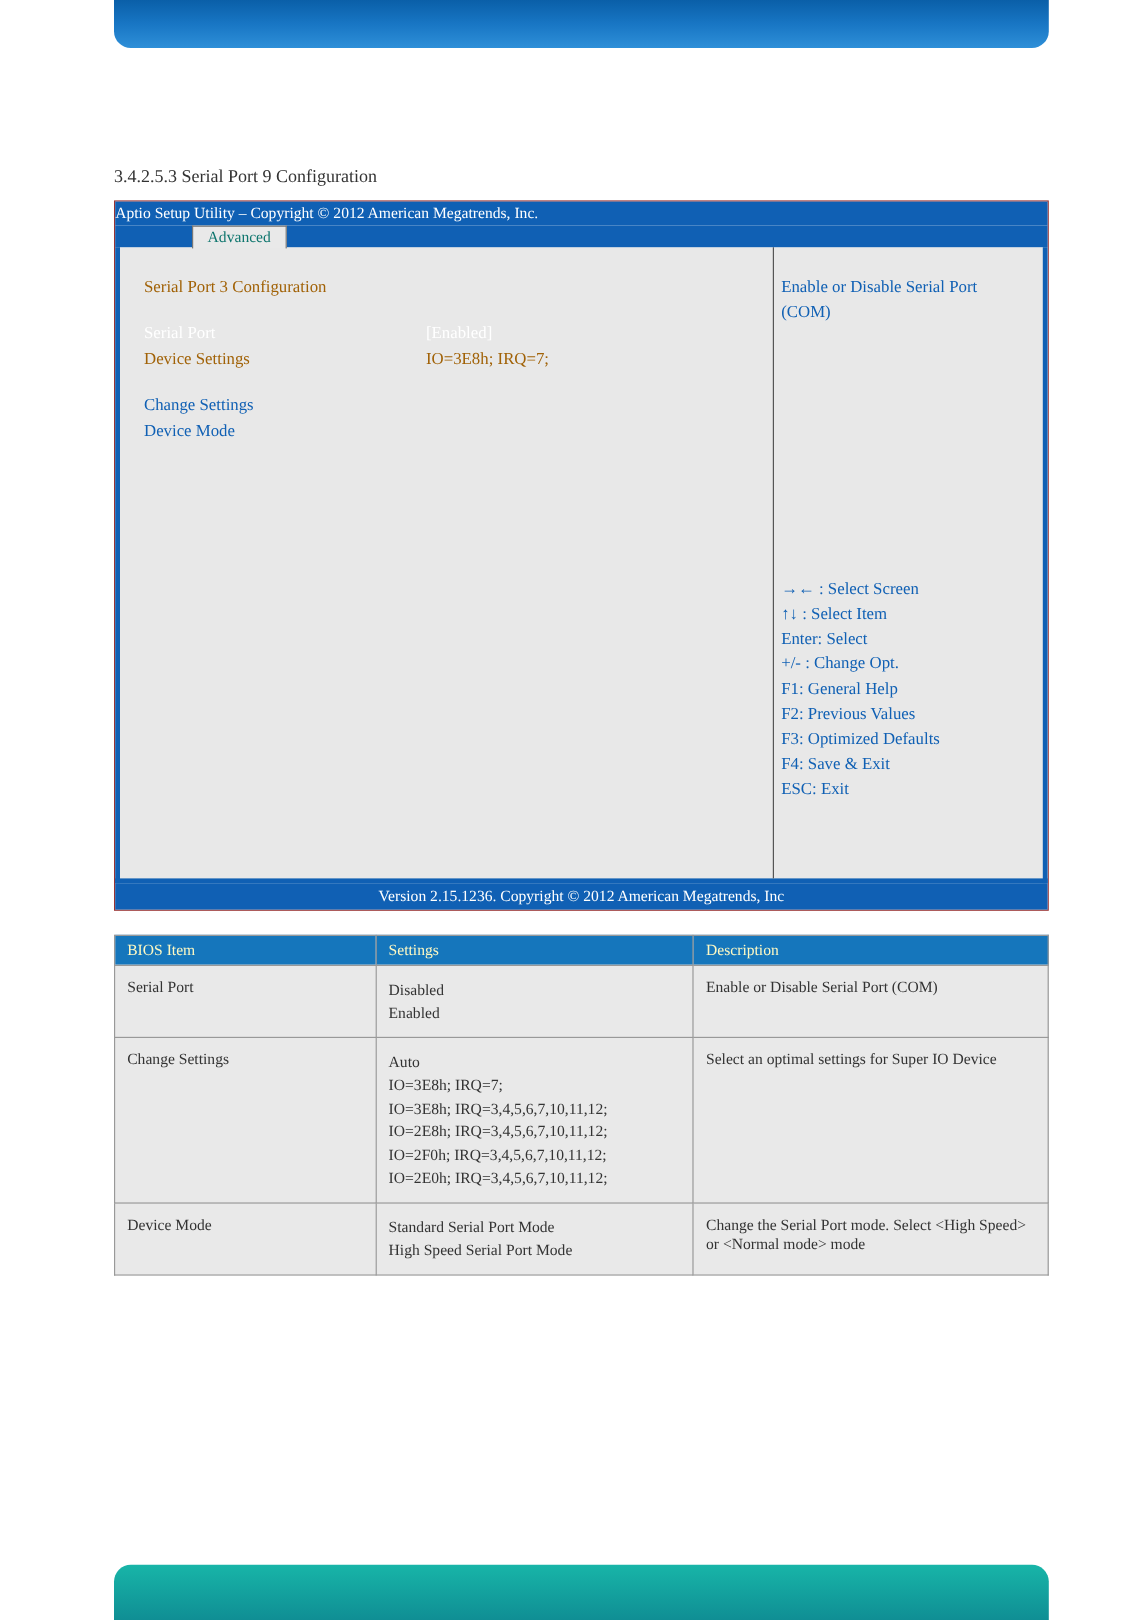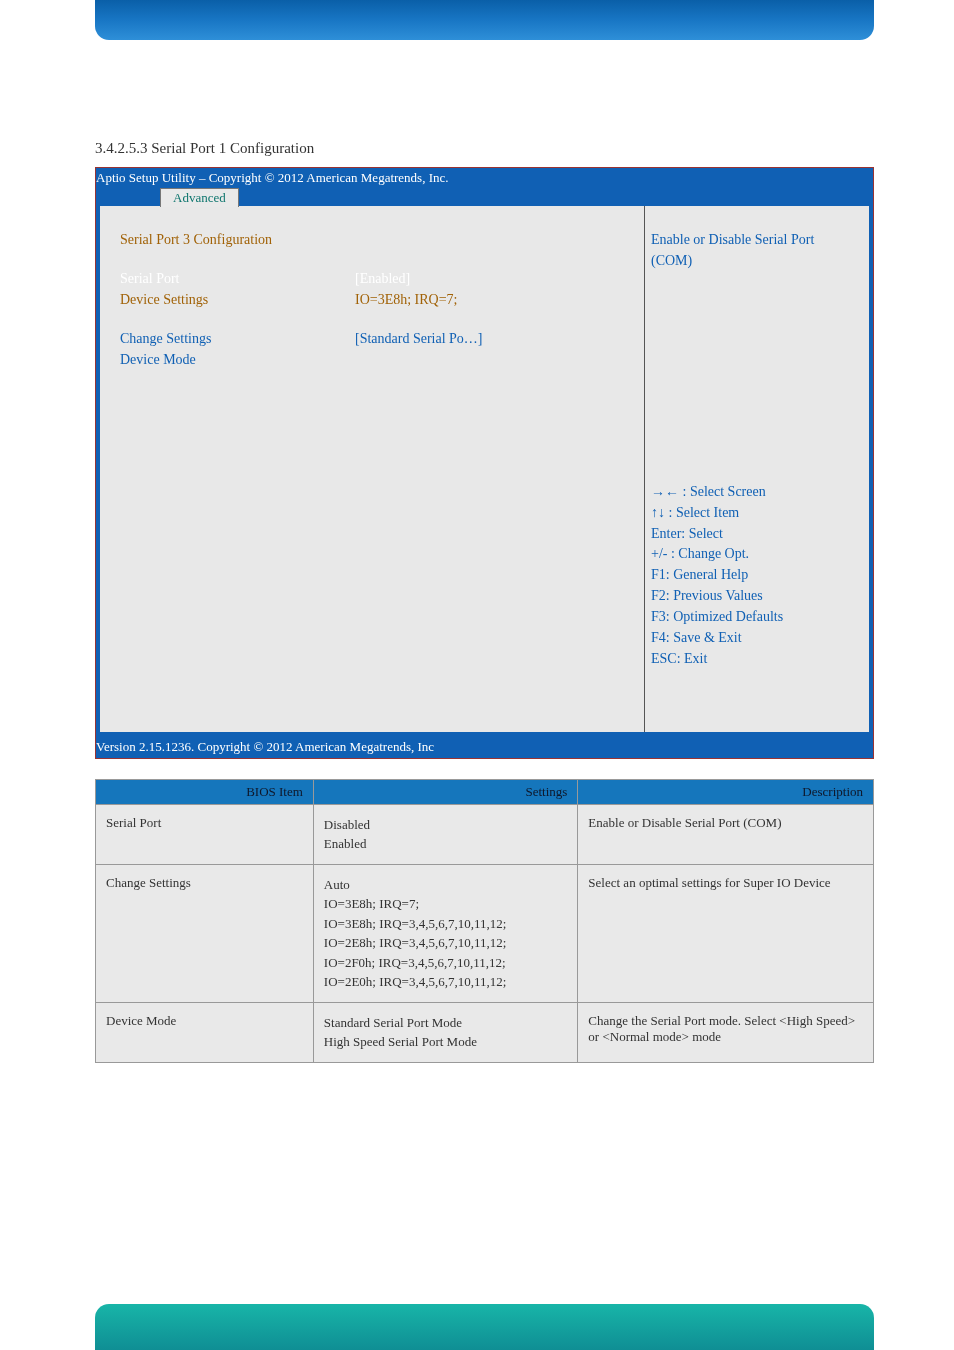--- a/index.html
+++ b/index.html
@@ -104,35 +104,36 @@
     .spacer {
       height: 18px;
     }
     .spacer-lg {
       height: 210px;
     }
     .bios-footer {
       background: #1060b4;
       color: #fff;
       font-size: 13px;
+      text-align: center;
       padding: 3px 0;
     }
     .bios-item-section {
       margin-bottom: 18px;
     }
     .config-table {
       width: 100%;
       border-collapse: collapse;
       font-size: 13px;
     }
     .config-table th {
       background: #1576bc;
-      color: #0f172a;
+      color: #fef9c3;
       padding: 4px 10px;
-      text-align: right;
+      text-align: left;
       font-weight: normal;
       border: 1px solid #999;
     }
     .config-table td {
       background: #e9e9e9;
       padding: 10px;
       border: 1px solid #999;
       vertical-align: top;
       color: #333;
     }
@@ -166,21 +167,21 @@
       width: 38%;
     }
   </style>
 </head>
 <body>
 
 <div class="top-banner"></div>
 <div class="page-number-top">54</div>
 
 <div class="content-wrapper">
-  <div class="section-title">3.4.2.5.3 Serial Port 1 Configuration</div>
+  <div class="section-title">3.4.2.5.3 Serial Port 9 Configuration</div>
 
   <div class="bios-box">
     <div class="bios-header">Aptio Setup Utility  –  Copyright © 2012 American Megatrends, Inc.</div>
     <div class="bios-tab-row">
       <span class="bios-tab">Advanced</span>
     </div>
     <div class="bios-body">
       <div class="bios-left">
         <div class="bios-labels-col">
           <div class="bios-line black-text">Serial Port 3 Configuration</div>
@@ -190,21 +191,20 @@
           <div class="spacer"></div>
           <div class="bios-line blue-text">Change Settings</div>
           <div class="bios-line blue-text">Device Mode</div>
         </div>
         <div class="bios-values-col">
           <div class="bios-line">&nbsp;</div>
           <div class="spacer"></div>
           <div class="bios-line white-text">[Enabled]</div>
           <div class="bios-line black-text">IO=3E8h; IRQ=7;</div>
           <div class="spacer"></div>
-          <div class="bios-line blue-text">[Standard Serial Po…]</div>
         </div>
       </div>
       <div class="bios-right">
         <div class="bios-line blue-text">Enable or Disable Serial Port</div>
         <div class="bios-line blue-text">(COM)</div>
         <div class="spacer-lg"></div>
         <div class="bios-line blue-text">→← : Select Screen</div>
         <div class="bios-line blue-text">↑↓ : Select Item</div>
         <div class="bios-line blue-text">Enter: Select</div>
         <div class="bios-line blue-text">+/- : Change Opt.</div>

